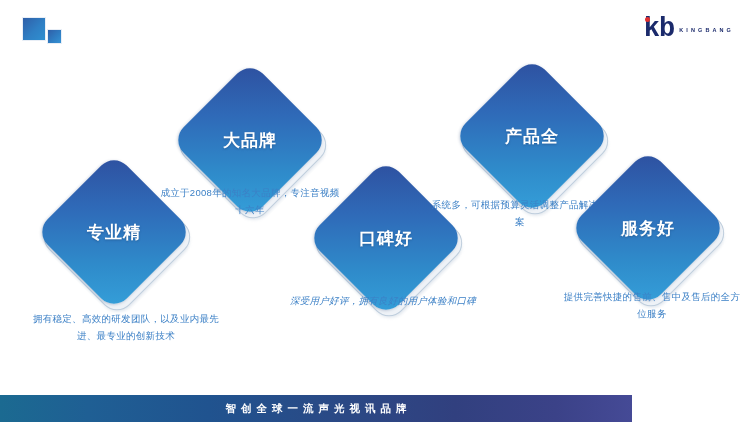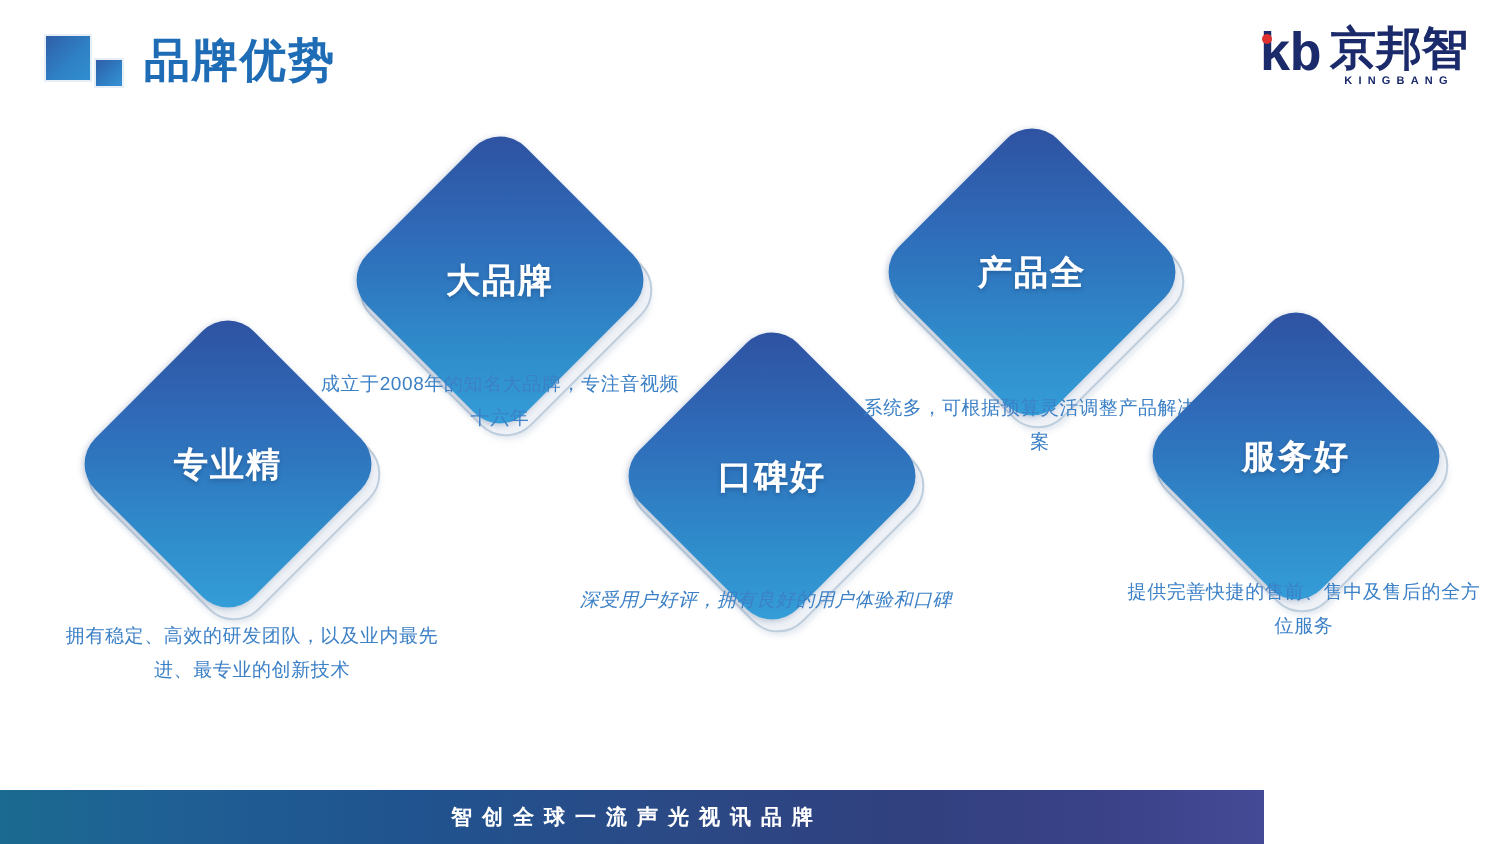--- a/index.html
+++ b/index.html
@@ -153,21 +153,21 @@
   
   #item-0 .diamond-wrap { left: 58px;  top: 176px; }
   #item-0 .desc { left: 26px; top: 286px; width: 200px; margin-top: 24px; }
 
   #item-1 .diamond-wrap { left: 194px; top: 84px; }
   #item-1 .desc { left: 160px; top: 184px; width: 180px; }
 
   #item-2 .diamond-wrap { left: 330px; top: 182px; }
   #item-2 .desc { left: 288px; top: 292px; width: 190px; font-style: italic; }
 
-  #item-3 .diamond-wrap { left: 460px; top: 80px; }
+  #item-3 .diamond-wrap { left: 476px; top: 80px; }
   #item-3 .desc { left: 430px; top: 196px; width: 180px; }
 
   #item-4 .diamond-wrap { left: 592px; top: 172px; }
   #item-4 .desc { left: 562px; top: 288px; width: 180px; }
 
   
   #footer {
     position: absolute;
     left: 0; bottom: 0;
     width: 632px; height: 27px;
@@ -183,29 +183,27 @@
     letter-spacing: 5px;
     text-indent: 5px;
   }
 </style>
 </head>
 <body>
 
 <div id="header">
   <div class="sq-big"></div>
   <div class="sq-small"></div>
-  <div id="slide-title">品牌优势</div>
 
   <div id="logo">
     <div class="logo-mark">
       <span class="logo-dot"></span>
       <span>kb</span>
     </div>
     <div class="logo-cn-wrap">
-      <div class="logo-cn">京邦智</div>
       <div class="logo-en">KINGBANG</div>
     </div>
   </div>
 </div>
 
 <div class="item" id="item-0">
   <div class="diamond-wrap">
     <div class="diamond-shadow"></div>
     <div class="diamond-shadow2"></div>
     <div class="diamond"></div>

